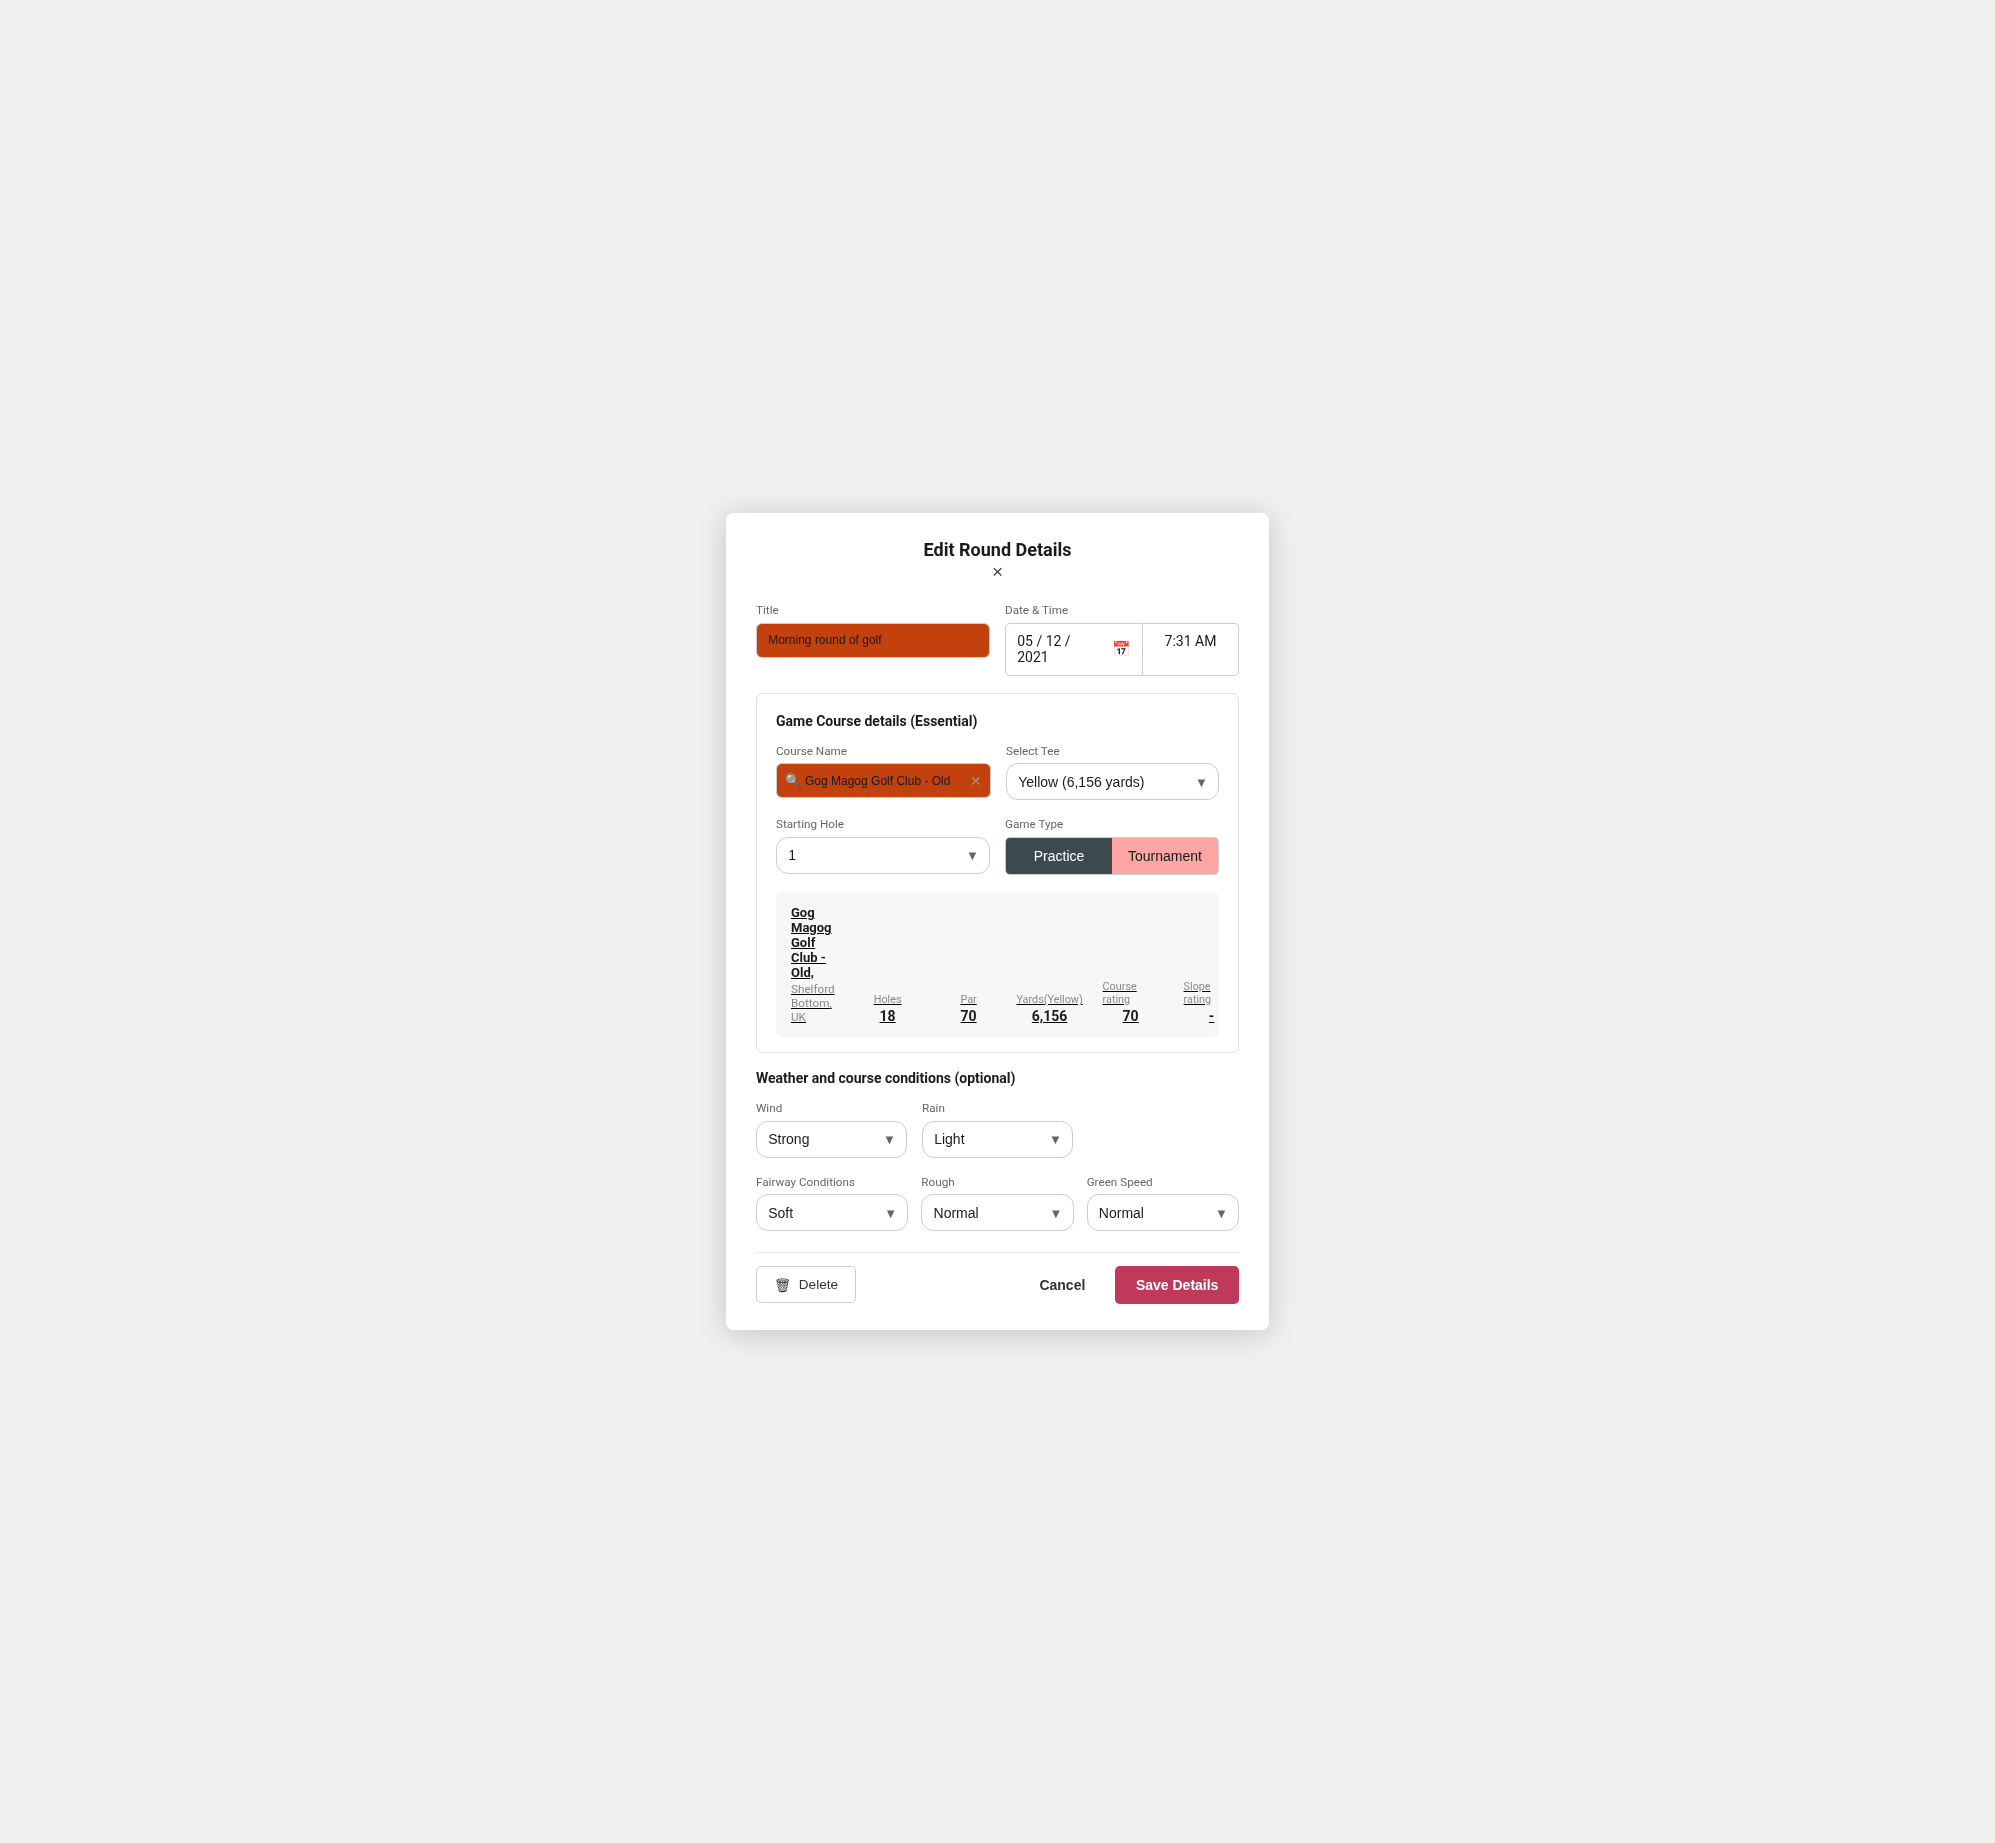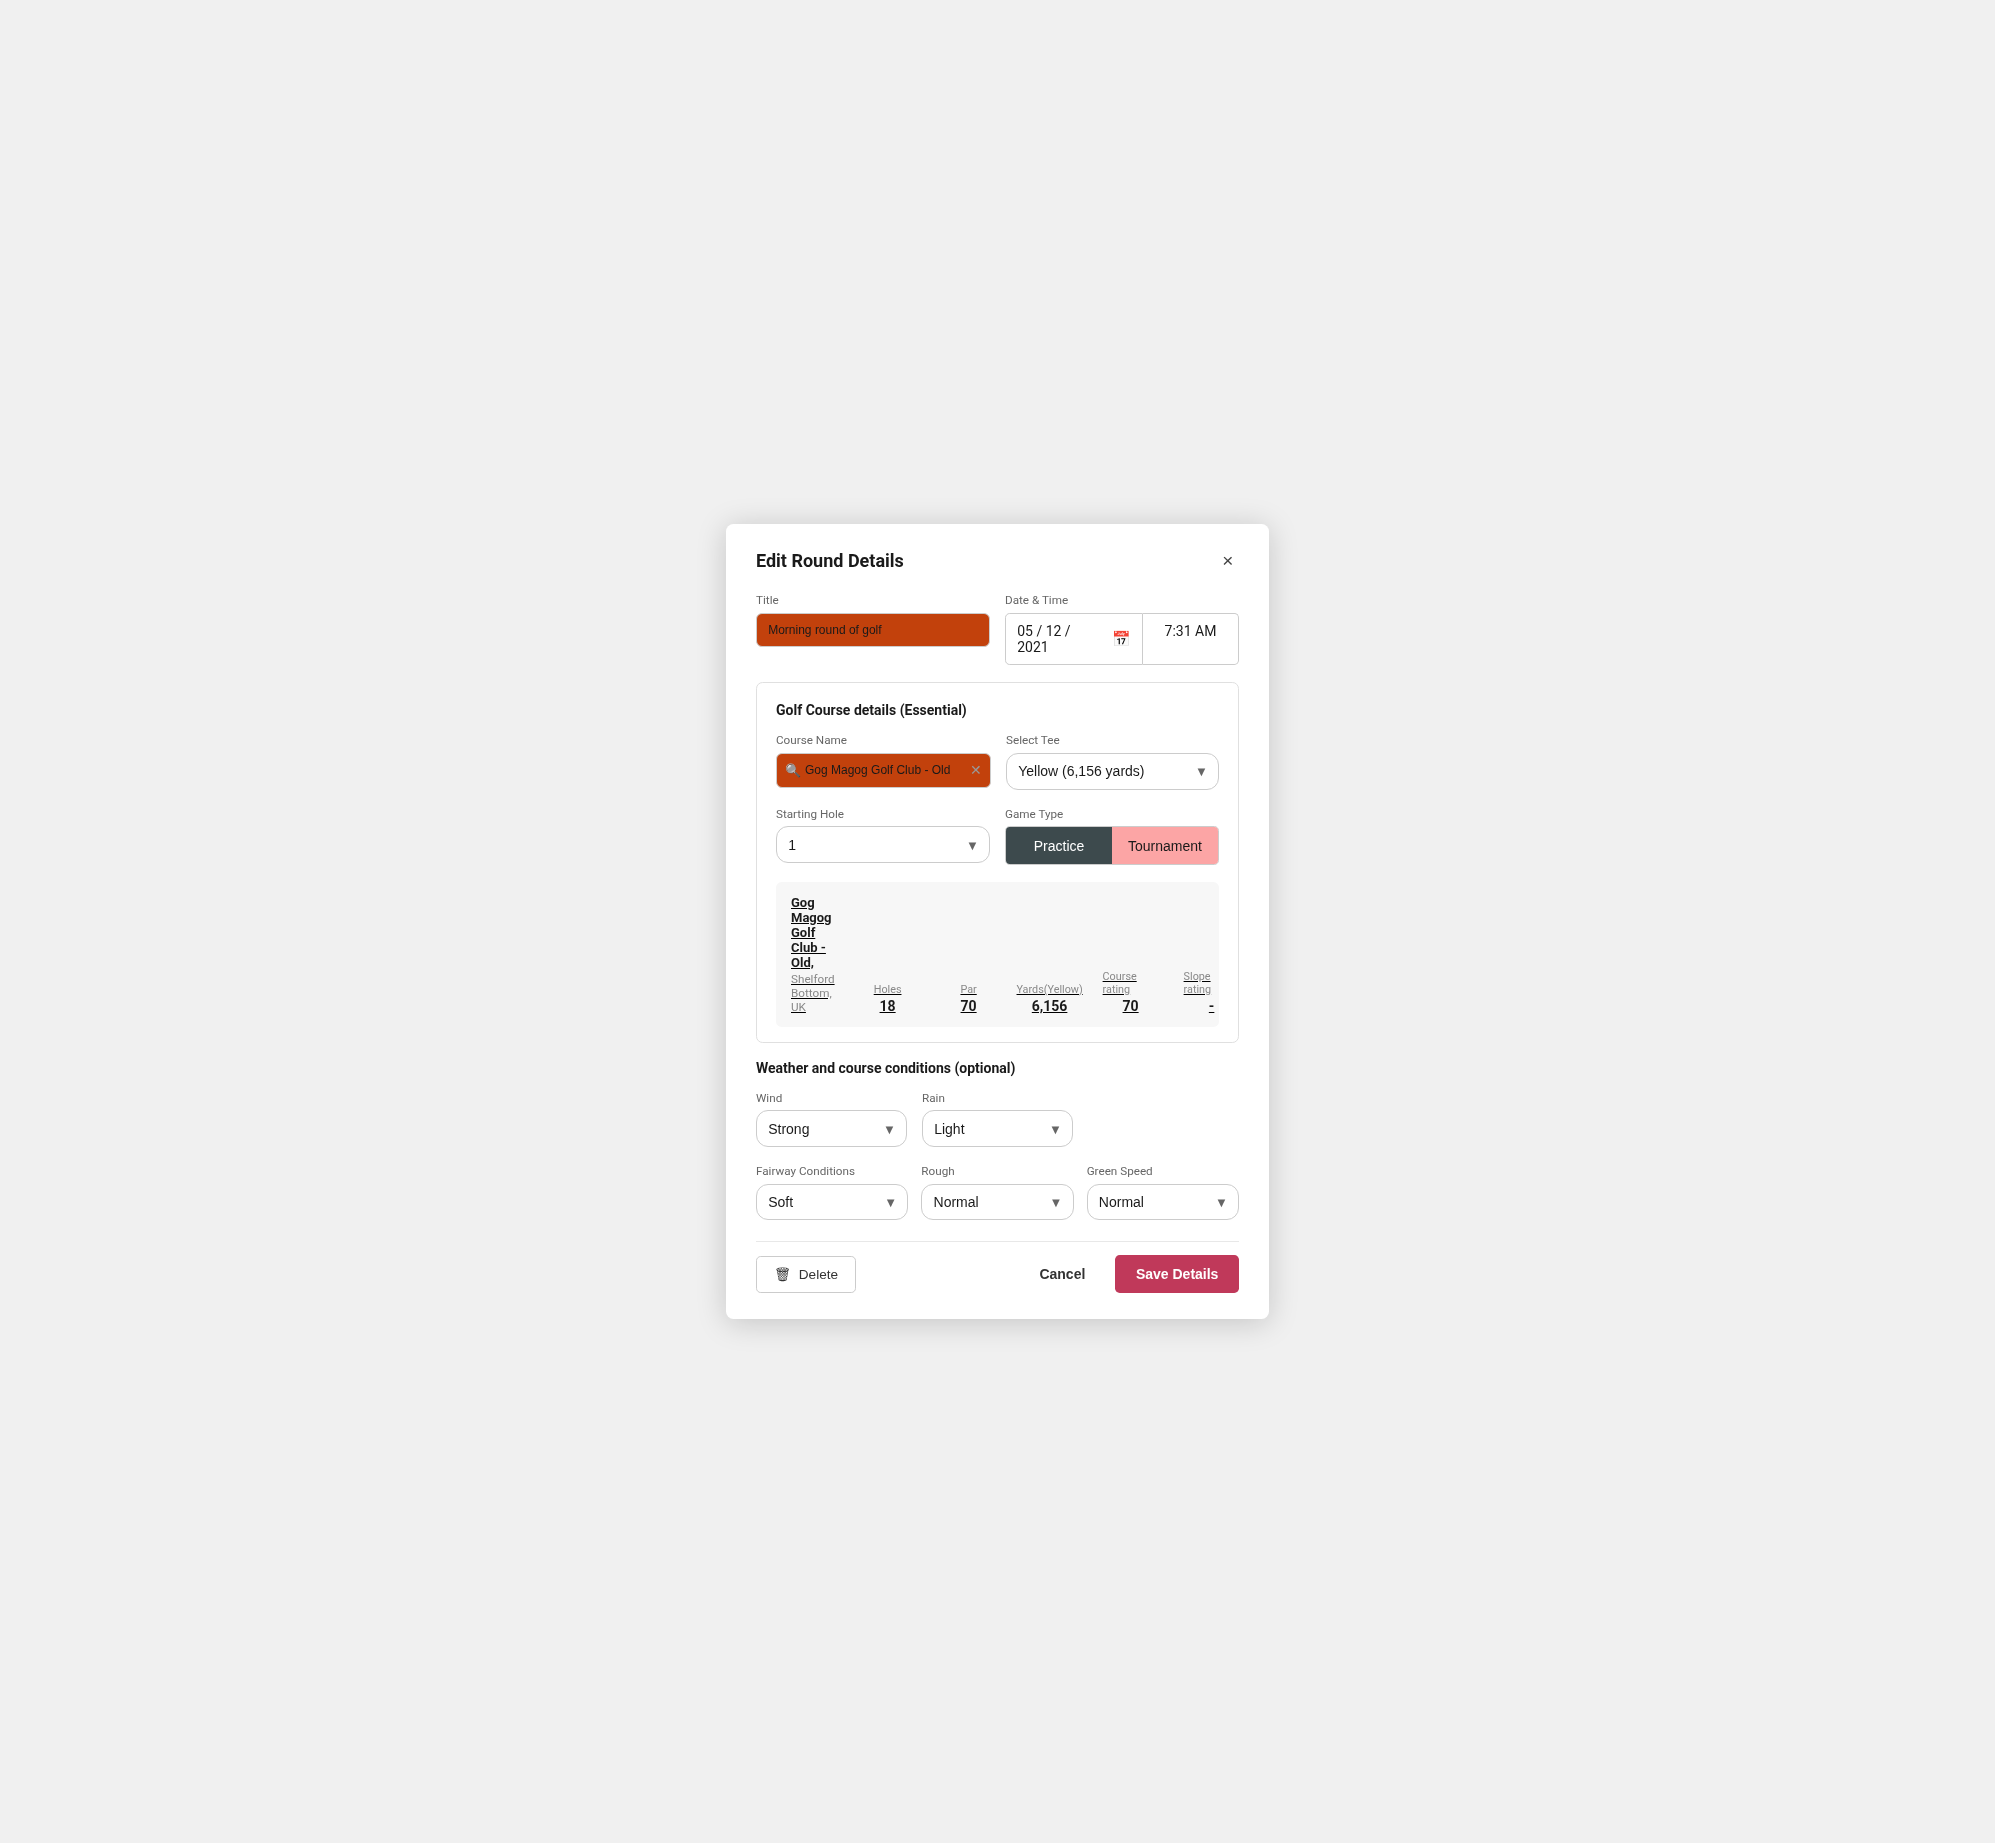--- a/index.html
+++ b/index.html
@@ -19,20 +19,21 @@
       max-width: 100%;
       box-shadow: 0 3.7px 30px rgba(0,0,0,0.18);
       padding: 26px 30px 26px 30px;
       position: relative;
     }
     .modal-header {
       display: flex;
       align-items: center;
       justify-content: space-between;
       margin-bottom: 20.6px;
+      flex-direction: column;
     }
     .modal-title {
       font-size: 18px;
       font-weight: 700;
       color: #1a1a1a;
     }
     .close-btn {
       background: none;
       border: none;
       cursor: pointer;
@@ -307,21 +308,21 @@
           <span class="cal-icon">📅</span>
         </div>
         <div class="time-field">
           <span>7:31 AM</span>
         </div>
       </div>
     </div>
   </div>
 
   <div class="section-box">
-    <div class="section-title">Golf Course details (Essential)</div>
+    <div class="section-title">Game Course details (Essential)</div>
 
     <div class="form-row">
 
       <div class="form-group">
         <label class="form-label">Course Name</label>
         <div class="course-name-wrap">
           <span class="search-icon-abs">🔍</span>
           <input class="form-input course-input" type="text" value="Gog Magog Golf Club - Old" style="">
           <span class="clear-icon">✕</span>
         </div>

